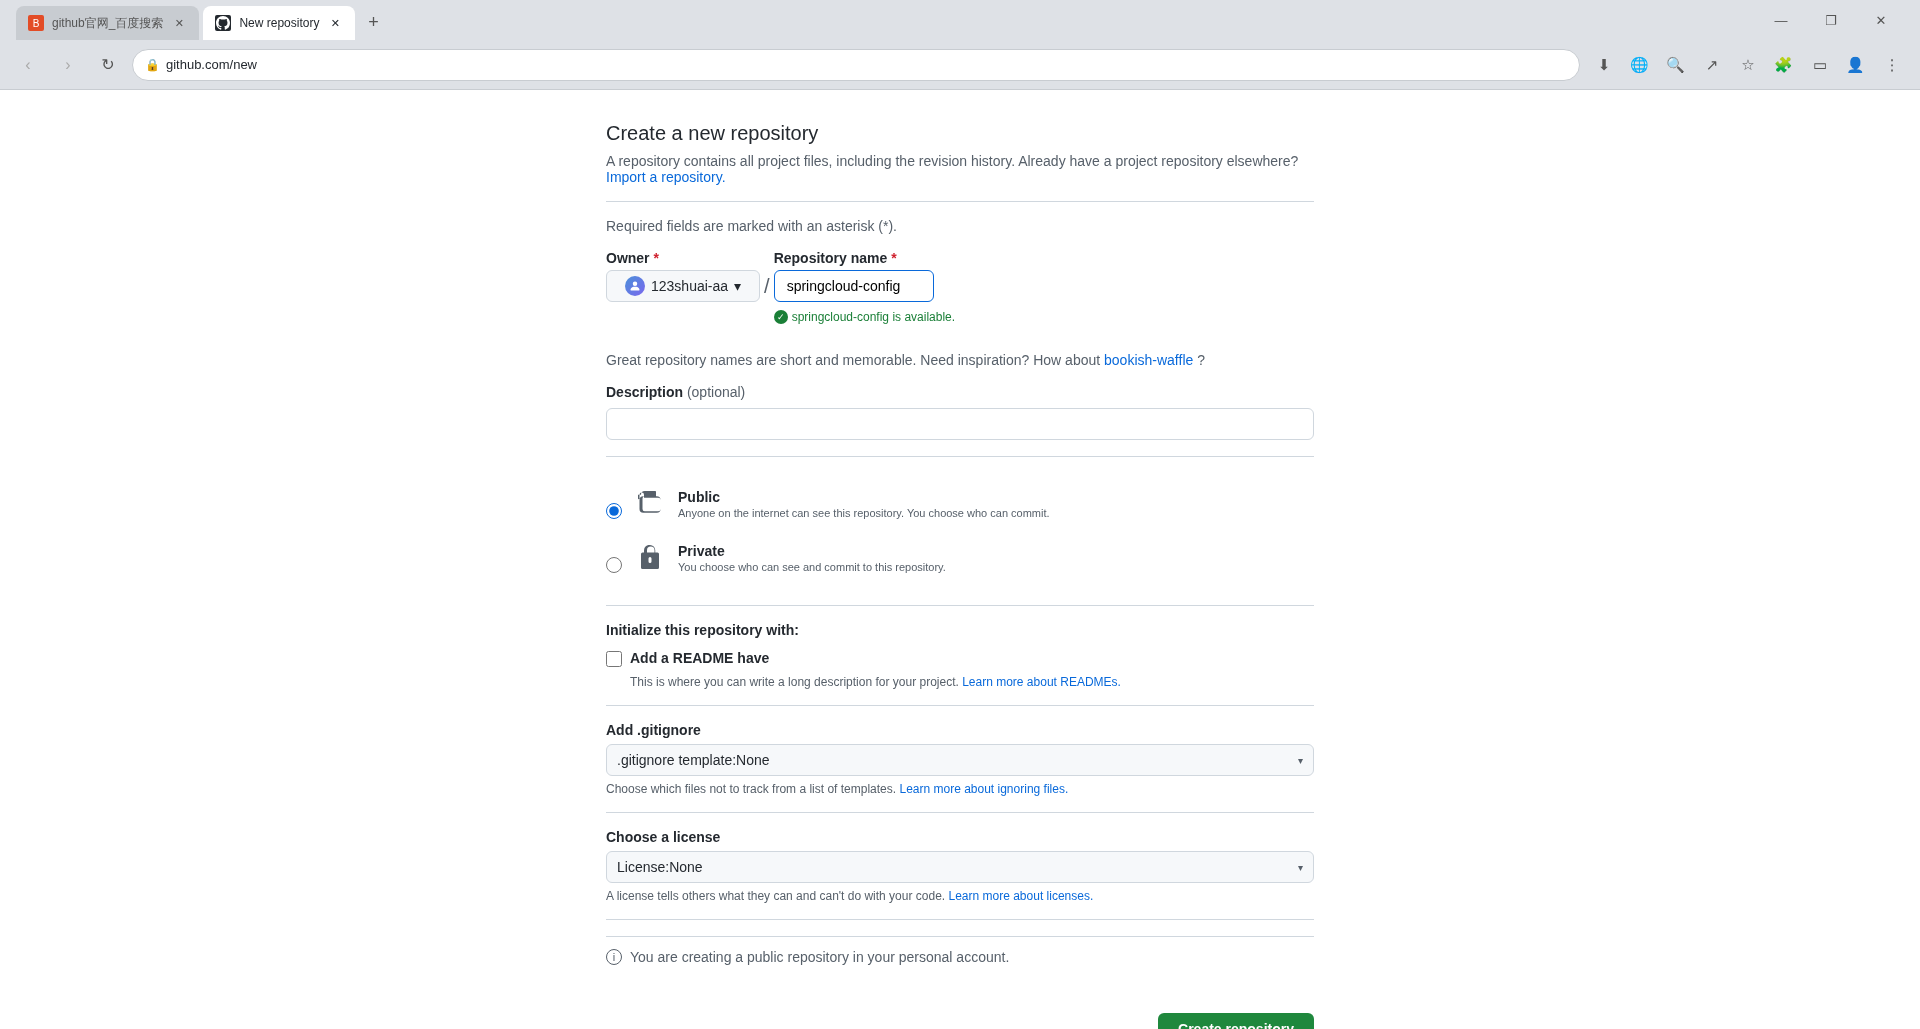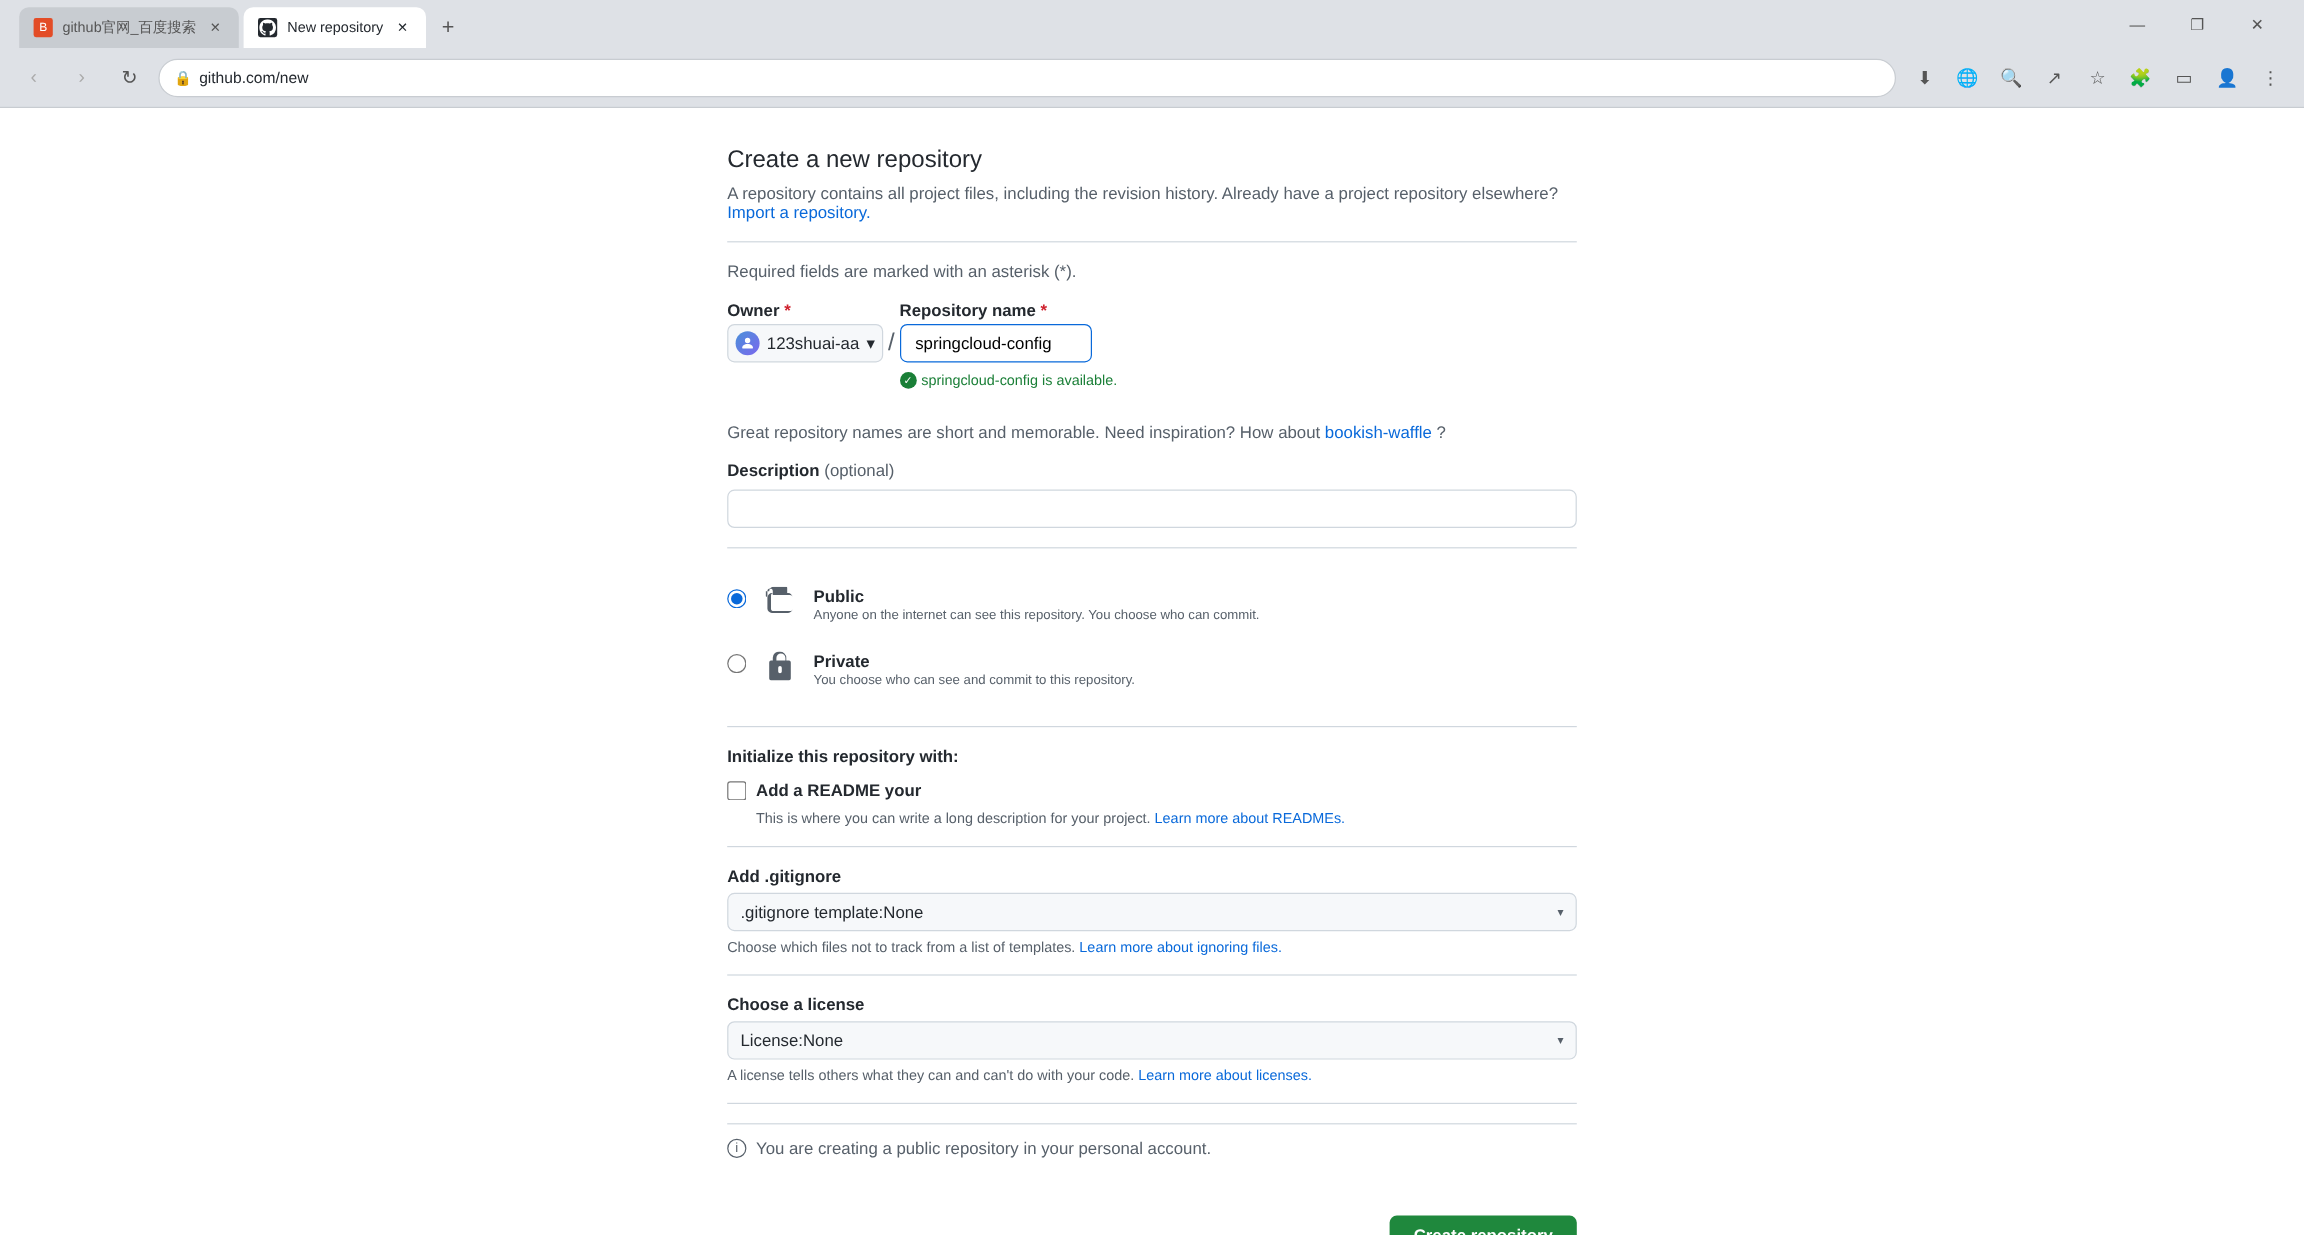--- a/index.html
+++ b/index.html
@@ -227,21 +227,21 @@
     }
 
     .form-label .required {
       color: #cf222e;
     }
 
     .owner-select {
       display: flex;
       align-items: center;
       gap: 6px;
-      padding: 5px 6px;
+      padding: 5px 18px;
       border: 1px solid #d0d7de;
       border-radius: 6px;
       background: #f6f8fa;
       cursor: pointer;
       font-size: 14px;
       height: 32px;
     }
     .owner-avatar {
       width: 20px;
       height: 20px;
@@ -320,21 +320,21 @@
       outline: none;
       background: #fff;
     }
 
     .visibility-section {
       margin: 20px 0;
     }
 
     .radio-option {
       display: flex;
-      align-items: flex-start;
+      align-items: flex-end;
       gap: 12px;
       padding: 12px 0;
     }
 
     .radio-input {
       margin-top: 2px;
       width: 16px;
       height: 16px;
       cursor: pointer;
       accent-color: #0969da;
@@ -637,21 +637,21 @@
     </div>
 
     <hr class="divider">
 
     <div class="initialize-section">
       <div class="section-title">Initialize this repository with:</div>
 
       <div class="checkbox-row">
         <input type="checkbox" class="checkbox-input" style="">
         <div>
-          <div class="checkbox-label">Add a README your</div>
+          <div class="checkbox-label">Add a README have</div>
         </div>
       </div>
       <div class="checkbox-desc">
         <span>This is where you can write a long description for your project.</span>
         <a href="#" class="link-blue">Learn more about READMEs.</a>
       </div>
     </div>
 
     <hr class="divider">
 

